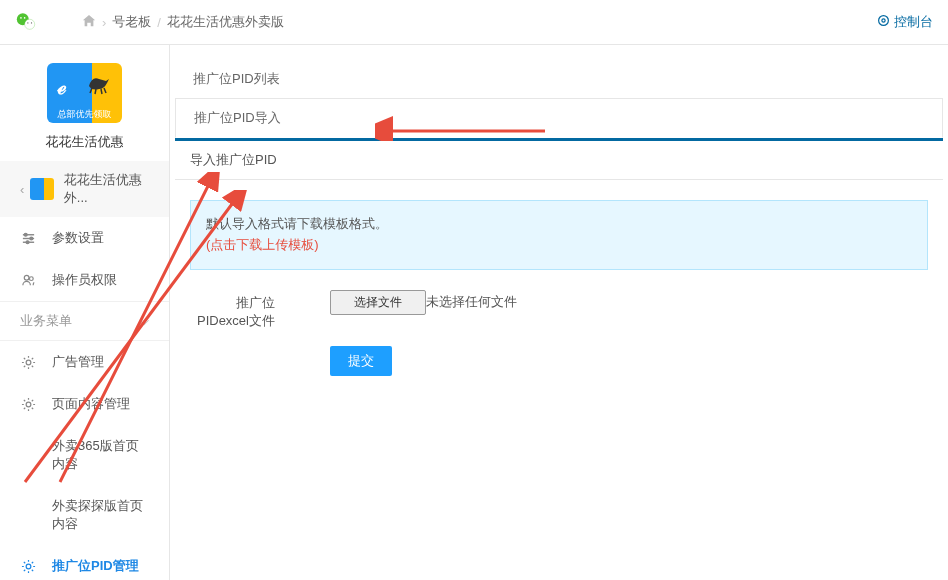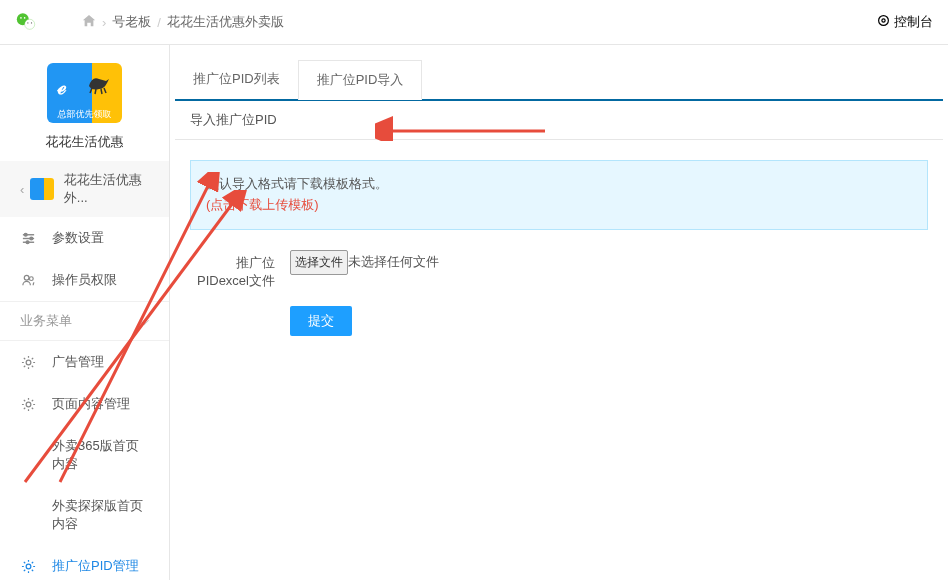--- a/index.html
+++ b/index.html
@@ -52,21 +52,21 @@
     }
     
     .breadcrumb-text {
       color: #666;
     }
     
     .header-right {
       margin-left: auto;
       display: flex;
       align-items: center;
-      color: #000000;
+      color: #0369a1;
       text-align: right;
     }
     
     .layout {
       display: flex;
       height: calc(100% - 45px);
     }
     
     .sidebar {
       width: 170px;
@@ -193,21 +193,22 @@
     
     .main-content {
       flex: 1;
       padding: 15px 5px;
       overflow: auto;
       position: relative;
     }
     
     .tabs {
       display: flex;
-      border-bottom: 2px solid #0369a1;
+      border-bottom: 4px solid #0369a1;
+      flex-direction: column;
     }
     
     .tab {
       padding: 10px 18px;
       color: #666;
       cursor: pointer;
       font-size: 13px;
     }
     
     .tab.active {
@@ -235,39 +236,40 @@
     }
     
     .info-box-link {
       color: #e74c3c;
     }
     
     .form-row {
       display: flex;
       align-items: flex-start;
       margin: 10px 15px;
+      gap: 40px;
     }
     
     .form-label {
       width: 100px;
       text-align: right;
       padding-right: 15px;
       color: #555;
       font-size: 13px;
       line-height: 1.4;
       padding-top: 4px;
     }
     
     .form-field {
       display: flex;
       align-items: center;
     }
     
     .file-button {
-      padding: 3px 4px;
+      padding: 3px 23px;
       border: 1px solid #999;
       background: #f0f0f0;
       border-radius: 2px;
       font-size: 12px;
       color: #333;
       cursor: pointer;
     }
     
     .file-status {
       color: #555;
@@ -432,21 +434,21 @@
       <span>外卖探探版首页内容</span>
     </div>
 
     <div class="sidebar-item">
       <span class="sidebar-icon gear-icon-active">
         <svg width="15" height="15" viewBox="0 0 16 16" fill="none" stroke="currentColor" stroke-width="1.3">
           <circle cx="8" cy="8" r="2.5"></circle>
           <path d="M8 1v2M8 13v2M1 8h2M13 8h2M3 3l1.5 1.5M11.5 11.5L13 13M13 3l-1.5 1.5M4.5 11.5L3 13"></path>
         </svg>
       </span>
-      <span class="sidebar-sub-item active" style="padding:0;">推广位PID管理</span>
+      <span class="sidebar-sub-item active" style="padding:0;font-weight:bold;">推广位PID管理</span>
     </div>
 
   </div>
 
   <div class="main-content">
 
     <div class="tabs">
       <div class="tab">
         <span>推广位PID列表</span>
       </div>

